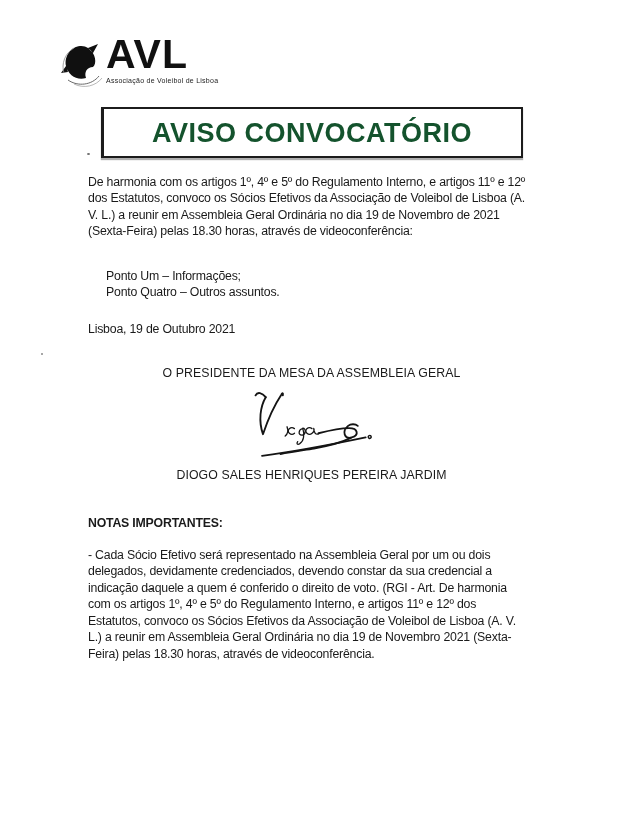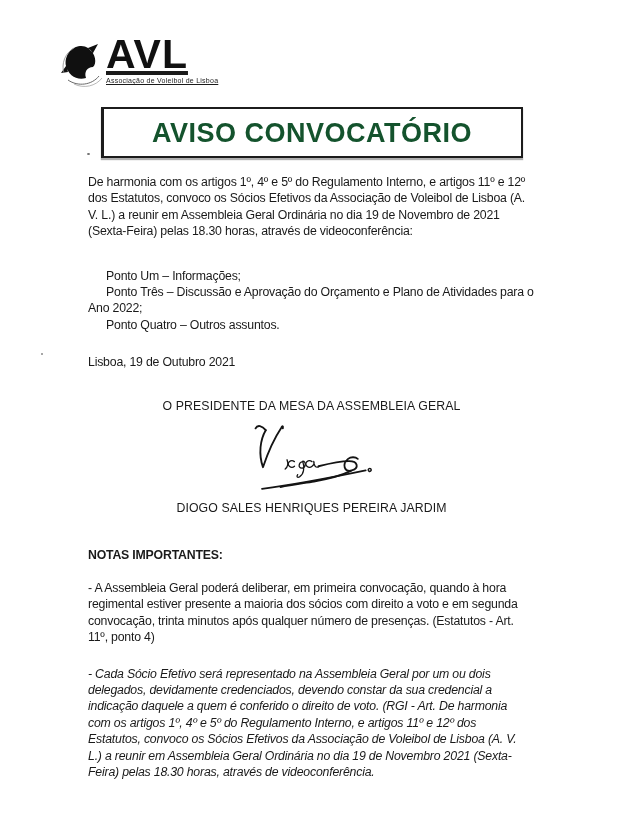--- a/index.html
+++ b/index.html
@@ -12,21 +12,21 @@
     font-size:12.3px;
     letter-spacing:-0.2px;
     line-height:16.4px;
     overflow:hidden;
   }
   .content{margin:0 87px 0 88px;width:447px;}
 
   
   .logo{position:absolute;left:58px;top:38px;display:flex;align-items:flex-start;}
   .logo-icon{width:48px;height:52px;margin-right:0px;margin-top:2px;}
-  .logo-col{display:flex;flex-direction:column;text-decoration:underline;}
+  .logo-col{display:flex;flex-direction:column;}
   .logo-acronym{
     font-weight:bold;font-size:41px;line-height:33px;
     letter-spacing:1px;color:#111;
   }
   .logo-tagline{font-size:7px;letter-spacing:0.25px;color:#222;margin-top:2px;white-space:nowrap;}
 
   
   .title-box{
     margin:107px auto 0 auto;width:417px;
     border:2px solid #1c1c1c;border-left-width:3px;
@@ -94,22 +94,20 @@
     </div>
 
     <p class="intro pre">De harmonia com os artigos 1º, 4º e 5º do Regulamento Interno, e artigos 11º e 12º
 dos Estatutos, convoco os Sócios Efetivos da Associação de Voleibol de Lisboa (A.
 V. L.) a reunir em Assembleia Geral Ordinária no dia 19 de Novembro de 2021
 (Sexta-Feira) pelas 18.30 horas, através de videoconferência:</p>
 
 
     <div class="agenda-list">
       <div class="agenda-item"><span class="lbl">Ponto Um</span><span> – Informações;</span></div>
-      <div class="agenda-item"><span class="lbl">Ponto Três</span><span> – Discussão e Aprovação do Orçamento e Plano de Atividades para o
-Ano 2022;</span></div>
       <div class="agenda-item"><span class="lbl">Ponto Quatro</span><span> – Outros assuntos.</span></div>
     </div>
 
     <p class="dateline">Lisboa, 19 de Outubro 2021</p>
 
     <p class="role-line">O PRESIDENTE DA MESA DA ASSEMBLEIA GERAL</p>
 
     <div class="signature-wrap">
       <svg viewBox="0 0 160 80" width="160" height="74">
         <g fill="none" stroke="#141414" stroke-width="2" stroke-linecap="round" stroke-linejoin="round">
@@ -123,24 +121,20 @@
           <path d="M122,55 C112,60 96,64 82,66.5 C72,68.2 58,70 46,72.5"></path>
           <path d="M26,74.5 C60,70 102,62 138,54.5"></path>
           <path d="M143,52.5 a1.6,1.6 0 1 0 0.2,0.1" stroke-width="1.6"></path>
         </g>
       </svg>
     </div>
 
     <p class="signer-name">DIOGO SALES HENRIQUES PEREIRA JARDIM</p>
 
     <h3 class="notes-heading">NOTAS IMPORTANTES:</h3>
-    <p class="note pre">- A Assembleia Geral poderá deliberar, em primeira convocação, quando à hora
-regimental estiver presente a maioria dos sócios com direito a voto e em segunda
-convocação, trinta minutos após qualquer número de presenças. (Estatutos - Art.
-11º, ponto 4)</p>
     <p class="note pre">- Cada Sócio Efetivo será representado na Assembleia Geral por um ou dois
 delegados, devidamente credenciados, devendo constar da sua credencial a
 indicação daquele a quem é conferido o direito de voto. (RGI - Art. De harmonia
 com os artigos 1º, 4º e 5º do Regulamento Interno, e artigos 11º e 12º dos
 Estatutos, convoco os Sócios Efetivos da Associação de Voleibol de Lisboa (A. V.
 L.) a reunir em Assembleia Geral Ordinária no dia 19 de Novembro 2021 (Sexta-
 Feira) pelas 18.30 horas, através de videoconferência.</p>
   </div>
 </div>
 

